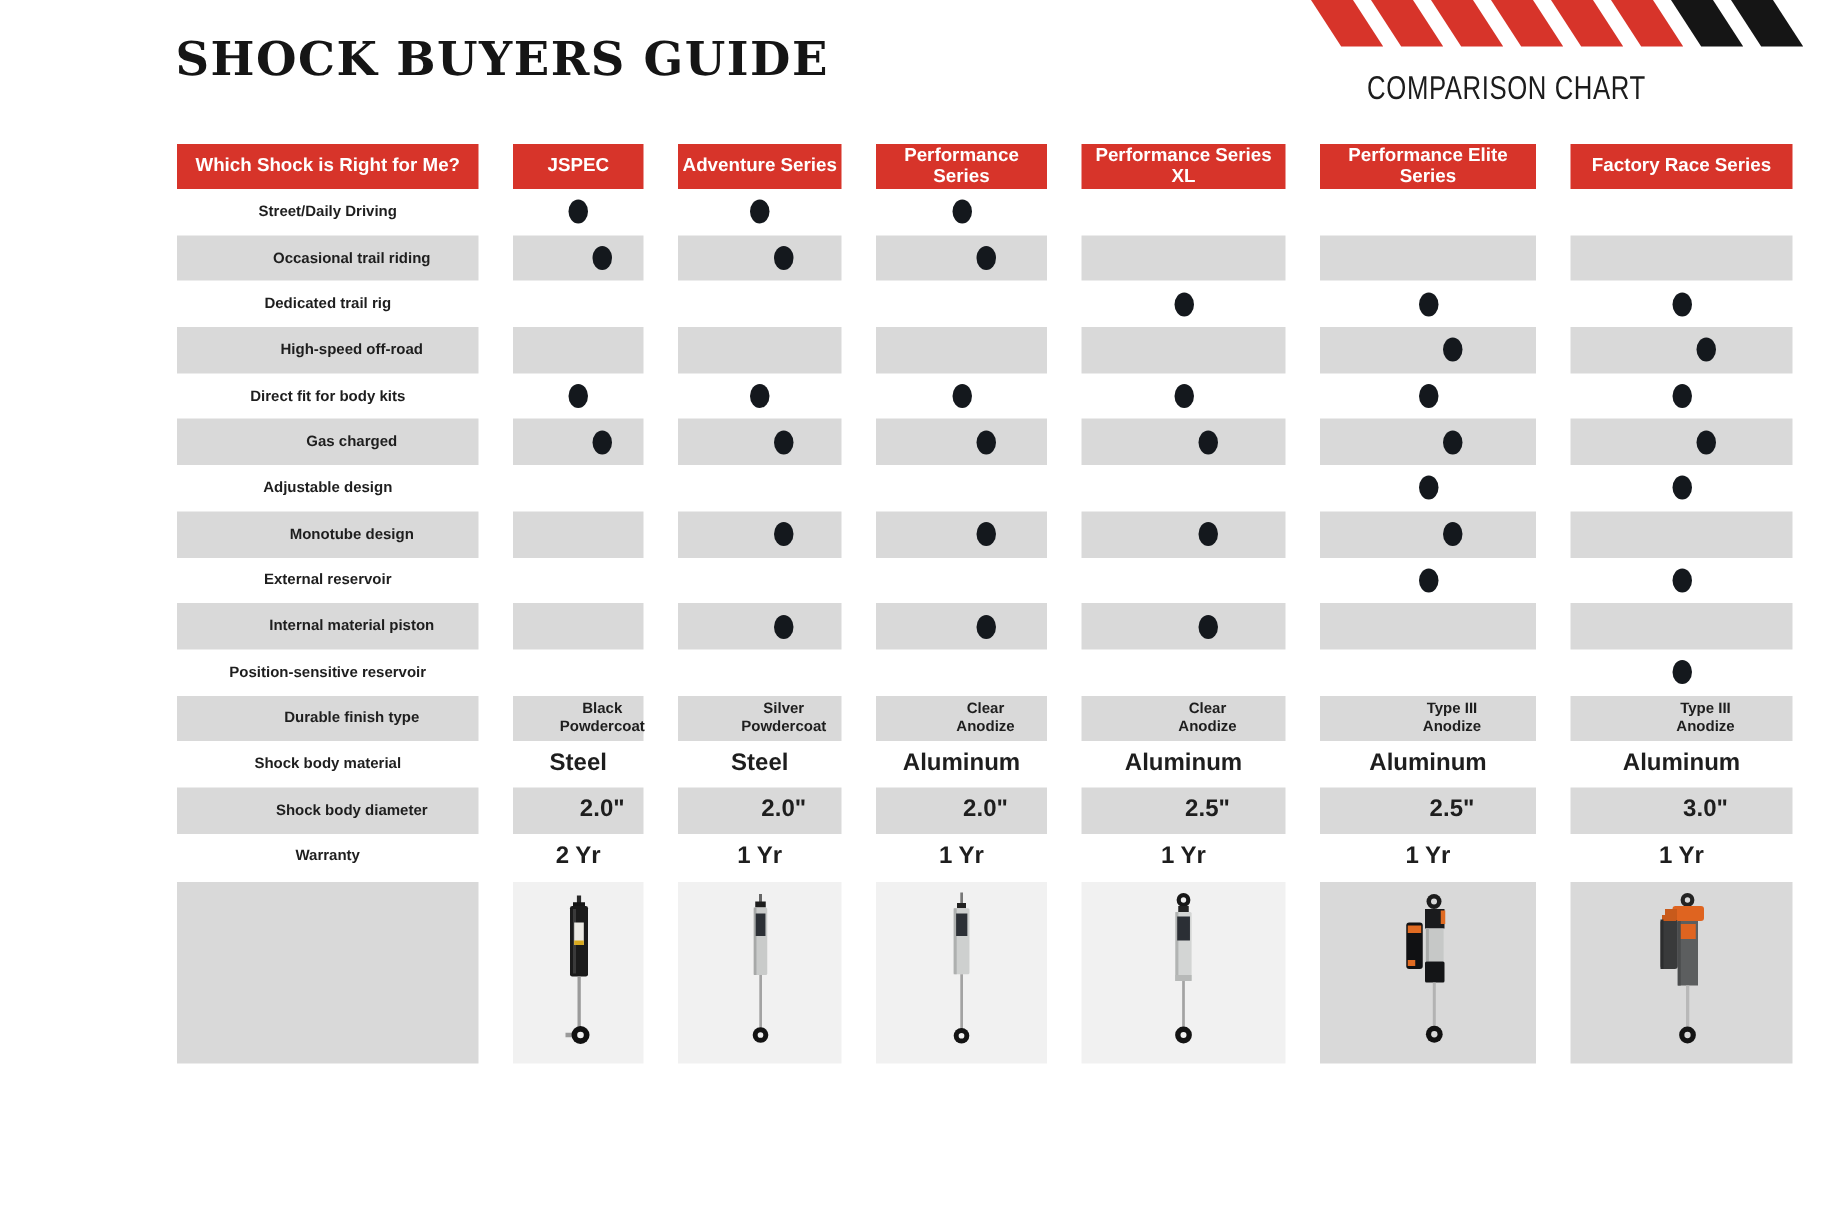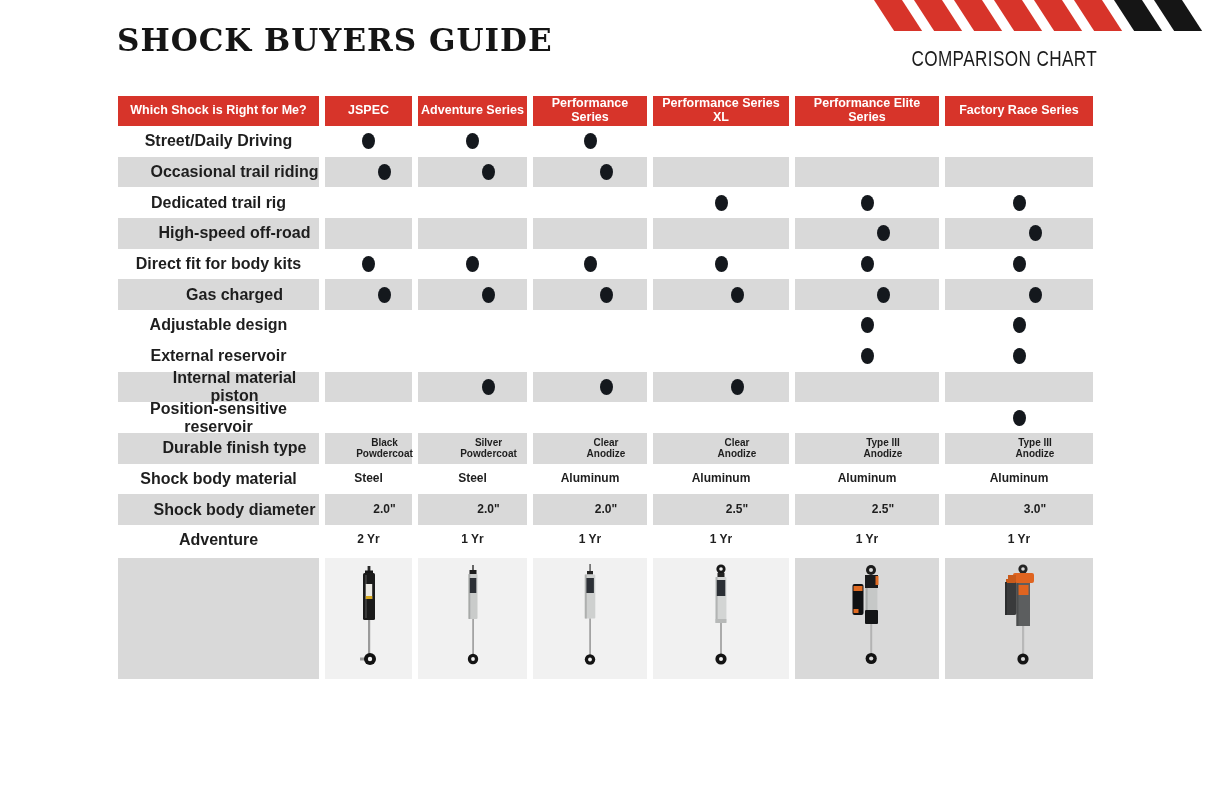--- a/index.html
+++ b/index.html
@@ -12,33 +12,33 @@
 
   
   .title{position:absolute;left:101px;top:22px;font-family:"DejaVu Serif",serif;
          font-weight:800;font-size:31px;letter-spacing:1px;color:#151515;white-space:nowrap;}
   .subtitle{position:absolute;right:133px;top:46px;font-size:22px;font-weight:400;
             letter-spacing:.5px;color:#1c1c1c;transform:scaleX(.78);transform-origin:100% 50%;
             white-space:nowrap;}
 
   
   .table{position:absolute;left:102px;top:96px;}
-  .row{display:flex;gap:6px;}
+  .row{display:flex;gap:23px;}
   .cell{box-sizing:border-box;display:flex;align-items:center;justify-content:center;
         text-align:center;flex:0 0 auto;}
   .c0{width:201px}.c1{width:87px}.c2{width:109px}.c3{width:114px}
   .c4{width:136px}.c5{width:144px}.c6{width:148px}
 
   .header .cell{height:30px;background:var(--red);color:#ffffff;font-weight:700;
                 font-size:12.5px;line-height:1.1;}
   .frow{height:30.7px;}
   .frow.gray .cell{background:var(--gray);padding-left:32px;}
-  .label{font-weight:700;font-size:16px;color:#1e1e1e;}
+  .label{font-weight:700;font-size:10px;color:#1e1e1e;}
   .dot{width:13px;height:16px;border-radius:50%;background:#14181d;}
-  .val{font-weight:700;font-size:12px;color:#1e1e1e;line-height:1.15;white-space:pre-line;}
+  .val{font-weight:700;font-size:16px;color:#1e1e1e;line-height:1.15;white-space:pre-line;}
   .val.small{font-size:10px;}
 
   .imgrow{height:121px;margin-top:2px;}
   .imgrow .cell{align-items:center;}
   .bg-label{background:var(--gray);}
   .bg-light{background:#f1f1f1;}
   .bg-gray{background:var(--gray);}
   .imgrow svg{display:block;}
 </style>
 </head>
@@ -173,20 +173,37 @@
         <div class="cell c2"></div>
         <div class="cell c3"></div>
         <div class="cell c4"></div>
         <div class="cell c5">
           <div class="dot"></div>
         </div>
         <div class="cell c6">
           <div class="dot"></div>
         </div>
       </div>
+      <div class="row frow gray">
+        <div class="cell c0 label">Monotube design</div>
+        <div class="cell c1"></div>
+        <div class="cell c2">
+          <div class="dot"></div>
+        </div>
+        <div class="cell c3">
+          <div class="dot"></div>
+        </div>
+        <div class="cell c4">
+          <div class="dot"></div>
+        </div>
+        <div class="cell c5">
+          <div class="dot"></div>
+        </div>
+        <div class="cell c6"></div>
+      </div>
       <div class="row frow">
         <div class="cell c0 label">External reservoir</div>
         <div class="cell c1"></div>
         <div class="cell c2"></div>
         <div class="cell c3"></div>
         <div class="cell c4"></div>
         <div class="cell c5">
           <div class="dot"></div>
         </div>
         <div class="cell c6">
@@ -282,21 +299,21 @@
           <span class="val">2.5"</span>
         </div>
         <div class="cell c5">
           <span class="val">2.5"</span>
         </div>
         <div class="cell c6">
           <span class="val">3.0"</span>
         </div>
       </div>
       <div class="row frow">
-        <div class="cell c0 label">Adventure</div>
+        <div class="cell c0 label">Warranty</div>
         <div class="cell c1">
           <span class="val">2 Yr</span>
         </div>
         <div class="cell c2">
           <span class="val">1 Yr</span>
         </div>
         <div class="cell c3">
           <span class="val">1 Yr</span>
         </div>
         <div class="cell c4">

